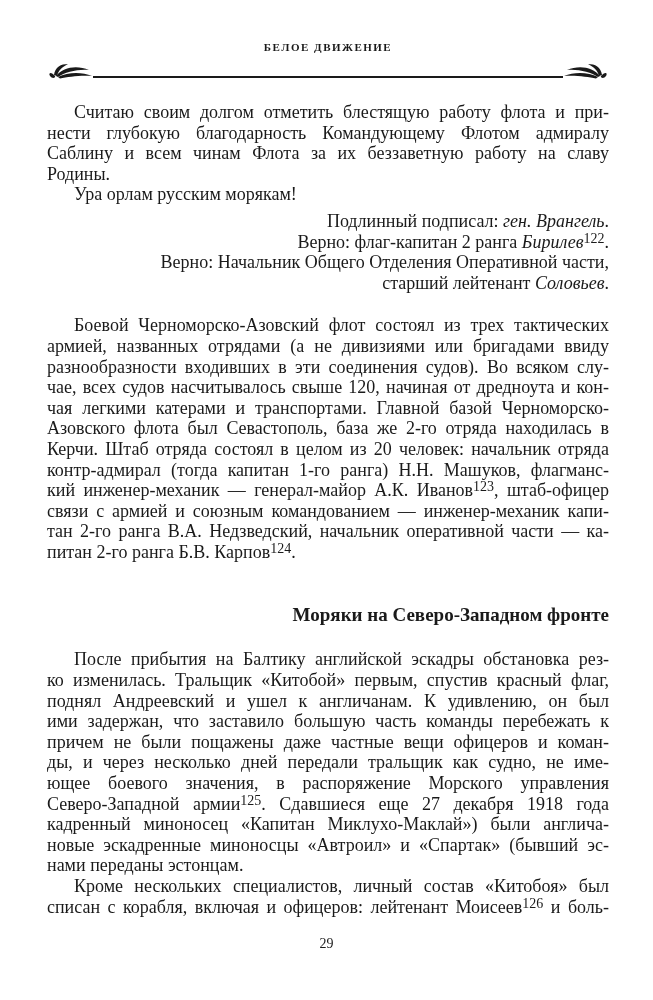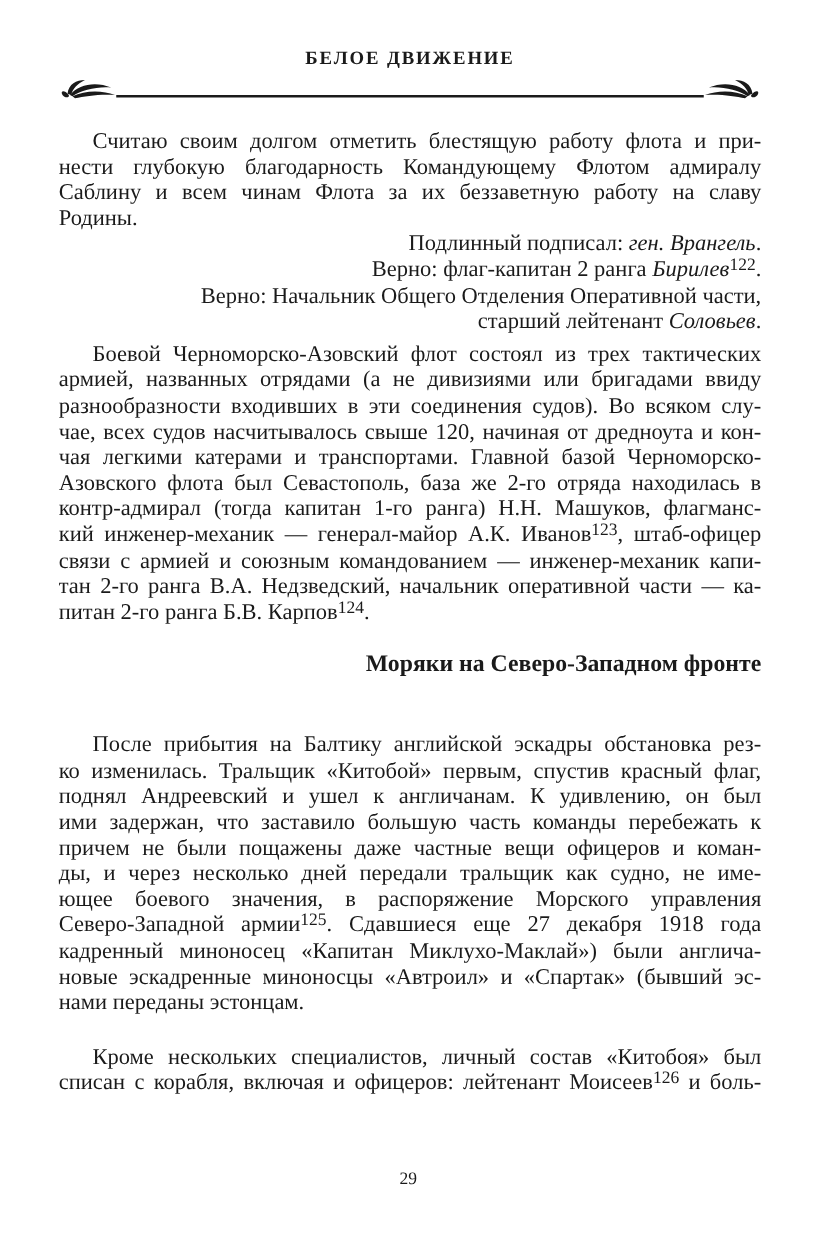--- a/index.html
+++ b/index.html
@@ -9,21 +9,21 @@
     color: #1a1a1a;
     font-family: "Liberation Serif", "DejaVu Serif", serif;
     position: relative;
     overflow: hidden;
   }
   .page { padding: 38px 44px 0 47px; }
 
   .running-head {
     text-align: center;
     font-weight: bold;
-    font-size: 15px;
+    font-size: 11px;
     letter-spacing: 1.5px;
     line-height: 19px;
   }
 
   .rule-row {
     display: flex;
     align-items: flex-end;
     margin-top: 6px;
     height: 18px;
   }
@@ -101,33 +101,37 @@
     </span>
   </div>
 
   <div id="text-flow">
       <div class="paragraph indent">
         <div class="line just"><span>Считаю своим долгом отметить блестящую работу флота и при-</span></div>
         <div class="line just"><span>нести глубокую благодарность Командующему Флотом адмиралу</span></div>
         <div class="line just"><span>Саблину и всем чинам Флота за их беззаветную работу на славу</span></div>
         <div class="line"><span>Родины.</span></div>
       </div>
+      <div class="paragraph indent">
+        <div class="line"><span>Ура орлам русским морякам!</span></div>
+      </div>
       <div class="signature">
         <div class="line"><span>Подлинный подписал: </span><span class="it">ген. Врангель</span><span>.</span></div>
         <div class="line"><span>Верно: флаг-капитан 2 ранга </span><span class="it">Бирилев</span><sup>122</sup><span>.</span></div>
         <div class="line"><span>Верно: Начальник Общего Отделения Оперативной части,</span></div>
         <div class="line"><span>старший лейтенант </span><span class="it">Соловьев</span><span>.</span></div>
       </div>
       <div class="paragraph indent">
         <div class="line just"><span>Боевой Черноморско-Азовский флот состоял из трех тактических</span></div>
         <div class="line just"><span>армией, названных отрядами (а не дивизиями или бригадами ввиду</span></div>
         <div class="line just"><span>разнообразности входивших в эти соединения судов). Во всяком слу-</span></div>
         <div class="line just"><span>чае, всех судов насчитывалось свыше 120, начиная от дредноута и кон-</span></div>
         <div class="line just"><span>чая легкими катерами и транспортами. Главной базой Черноморско-</span></div>
         <div class="line just"><span>Азовского флота был Севастополь, база же 2-го отряда находилась в</span></div>
+        <div class="line just"><span>Керчи. Штаб отряда состоял в целом из 20 человек: начальник отряда</span></div>
         <div class="line just"><span>контр-адмирал (тогда капитан 1-го ранга) Н.Н. Машуков, флагманс-</span></div>
         <div class="line just"><span>кий инженер-механик — генерал-майор А.К. Иванов</span><sup>123</sup><span>, штаб-офицер</span></div>
         <div class="line just"><span>связи с армией и союзным командованием — инженер-механик капи-</span></div>
         <div class="line just"><span>тан 2-го ранга В.А. Недзведский, начальник оперативной части — ка-</span></div>
         <div class="line"><span>питан 2-го ранга Б.В. Карпов</span><sup>124</sup><span>.</span></div>
       </div>
       <div class="section-heading">Моряки на Северо-Западном фронте</div>
       <div class="paragraph indent">
         <div class="line just"><span>После прибытия на Балтику английской эскадры обстановка рез-</span></div>
         <div class="line just"><span>ко изменилась. Тральщик «Китобой» первым, спустив красный флаг,</span></div>

